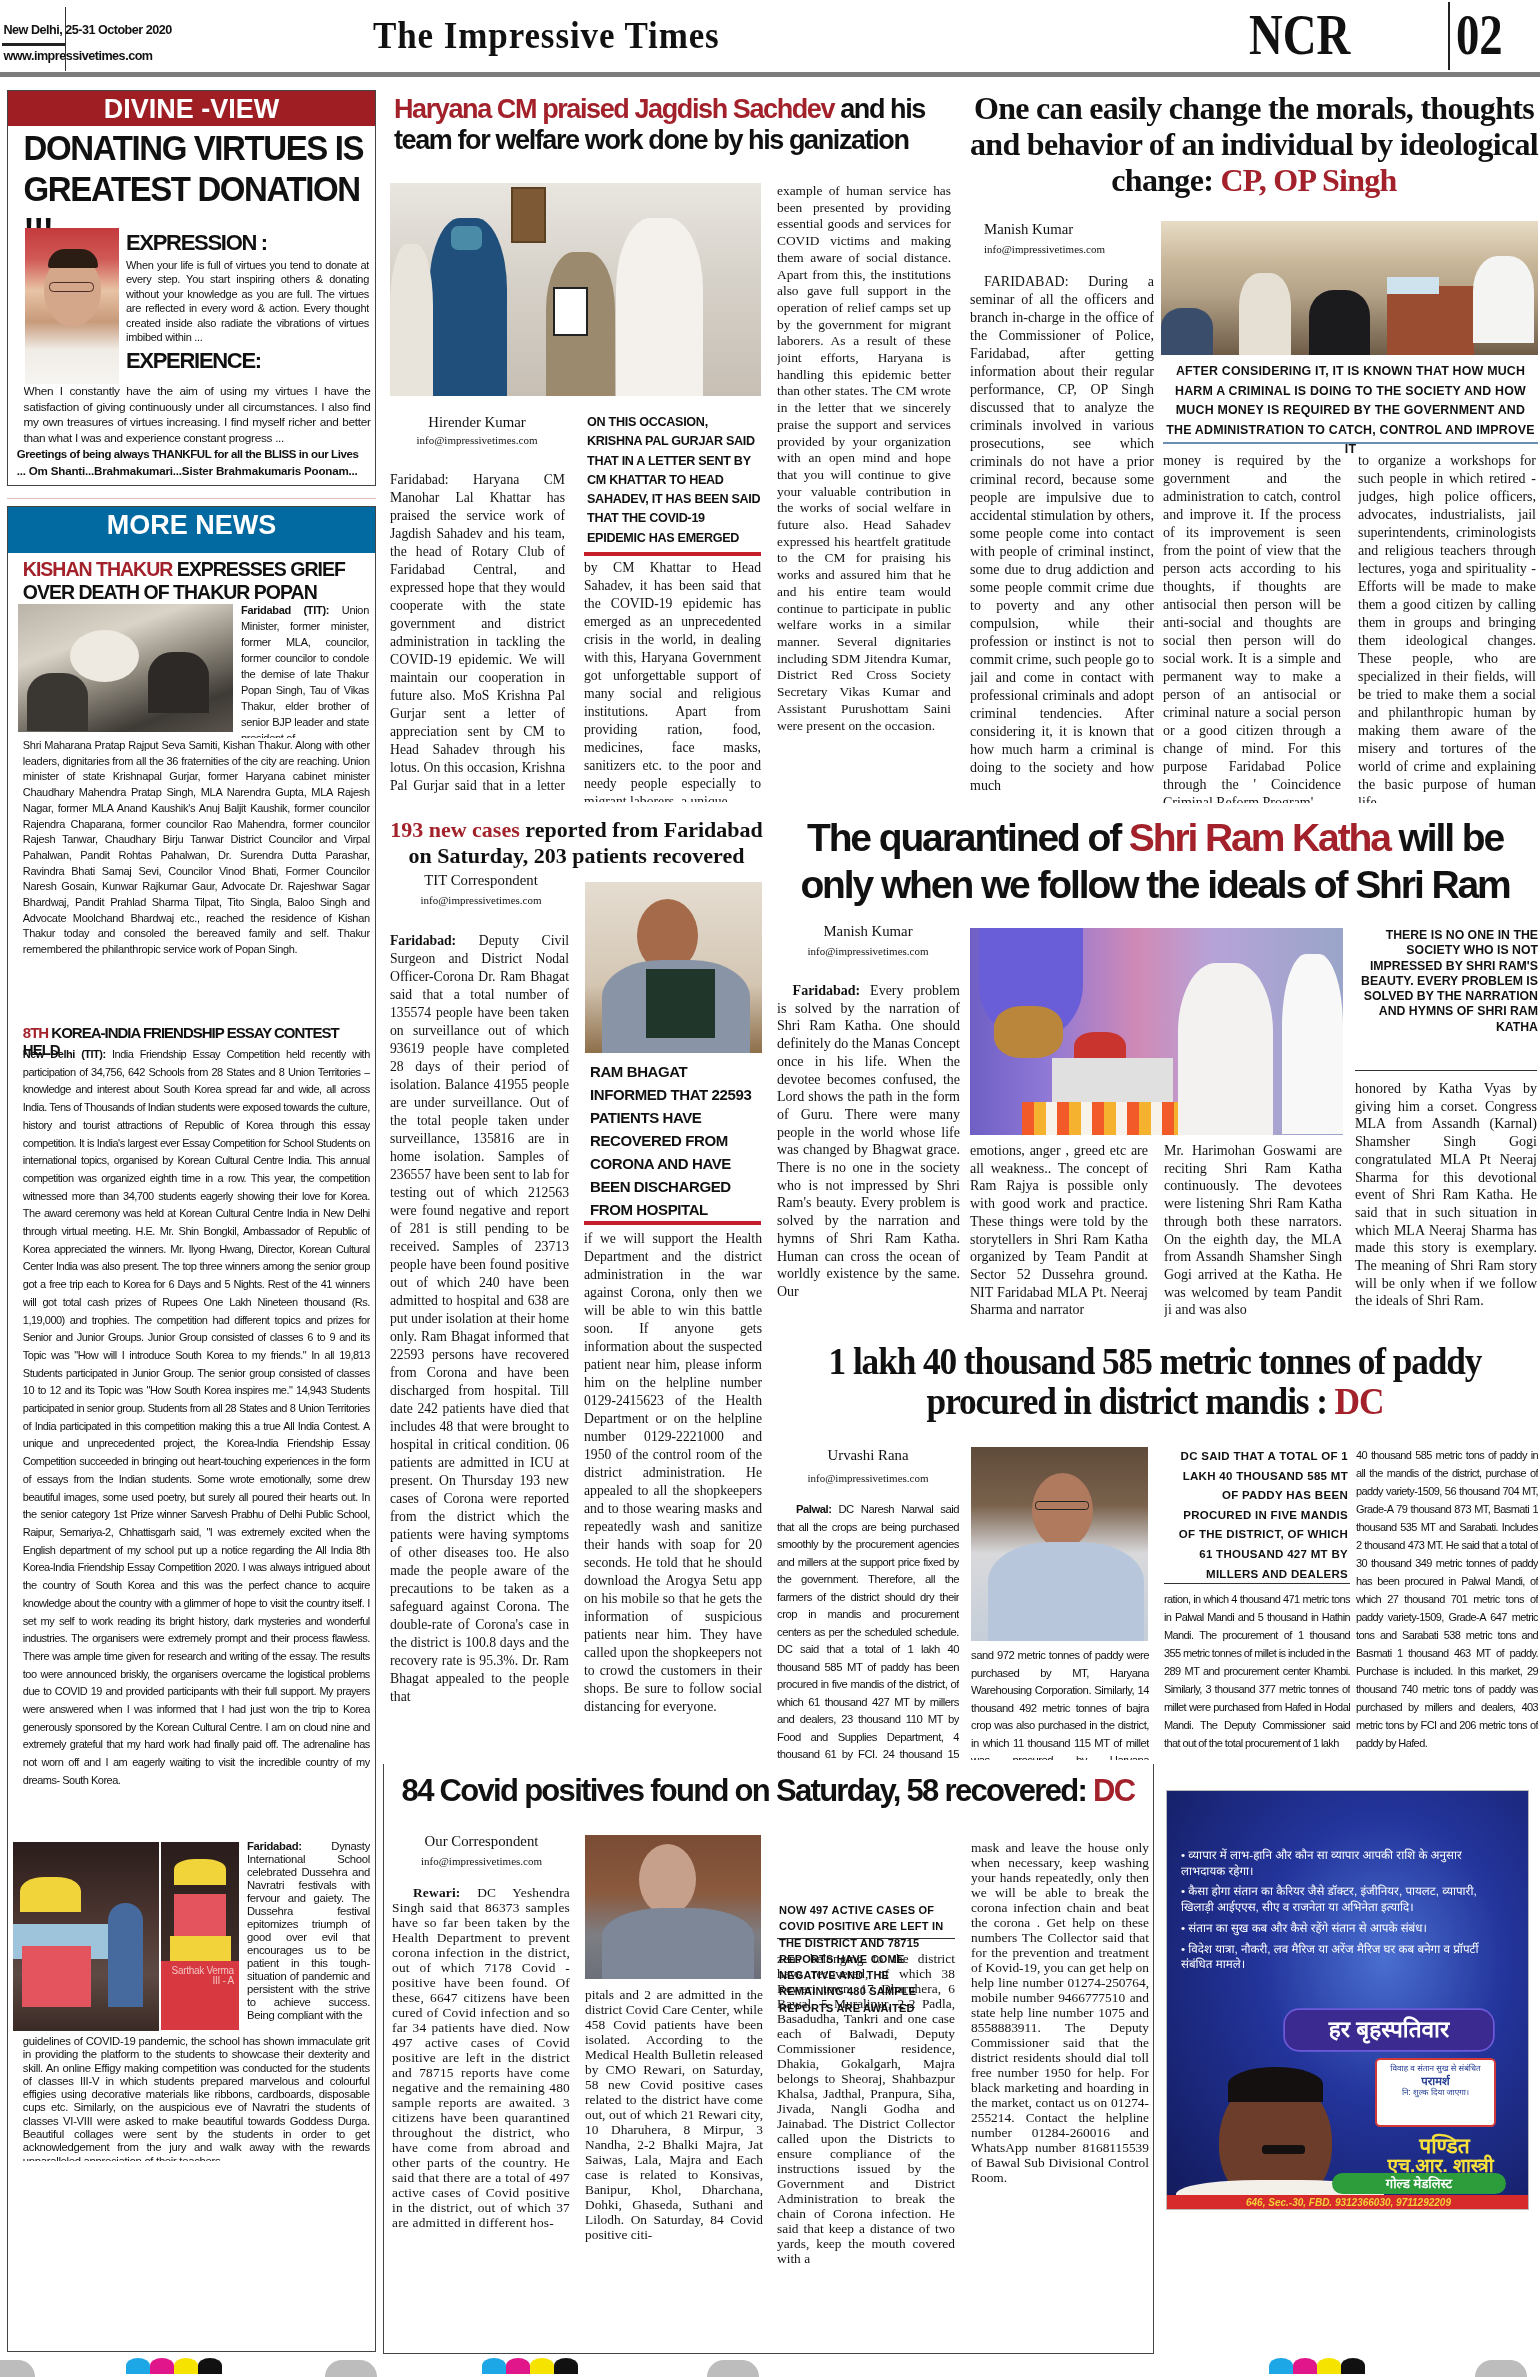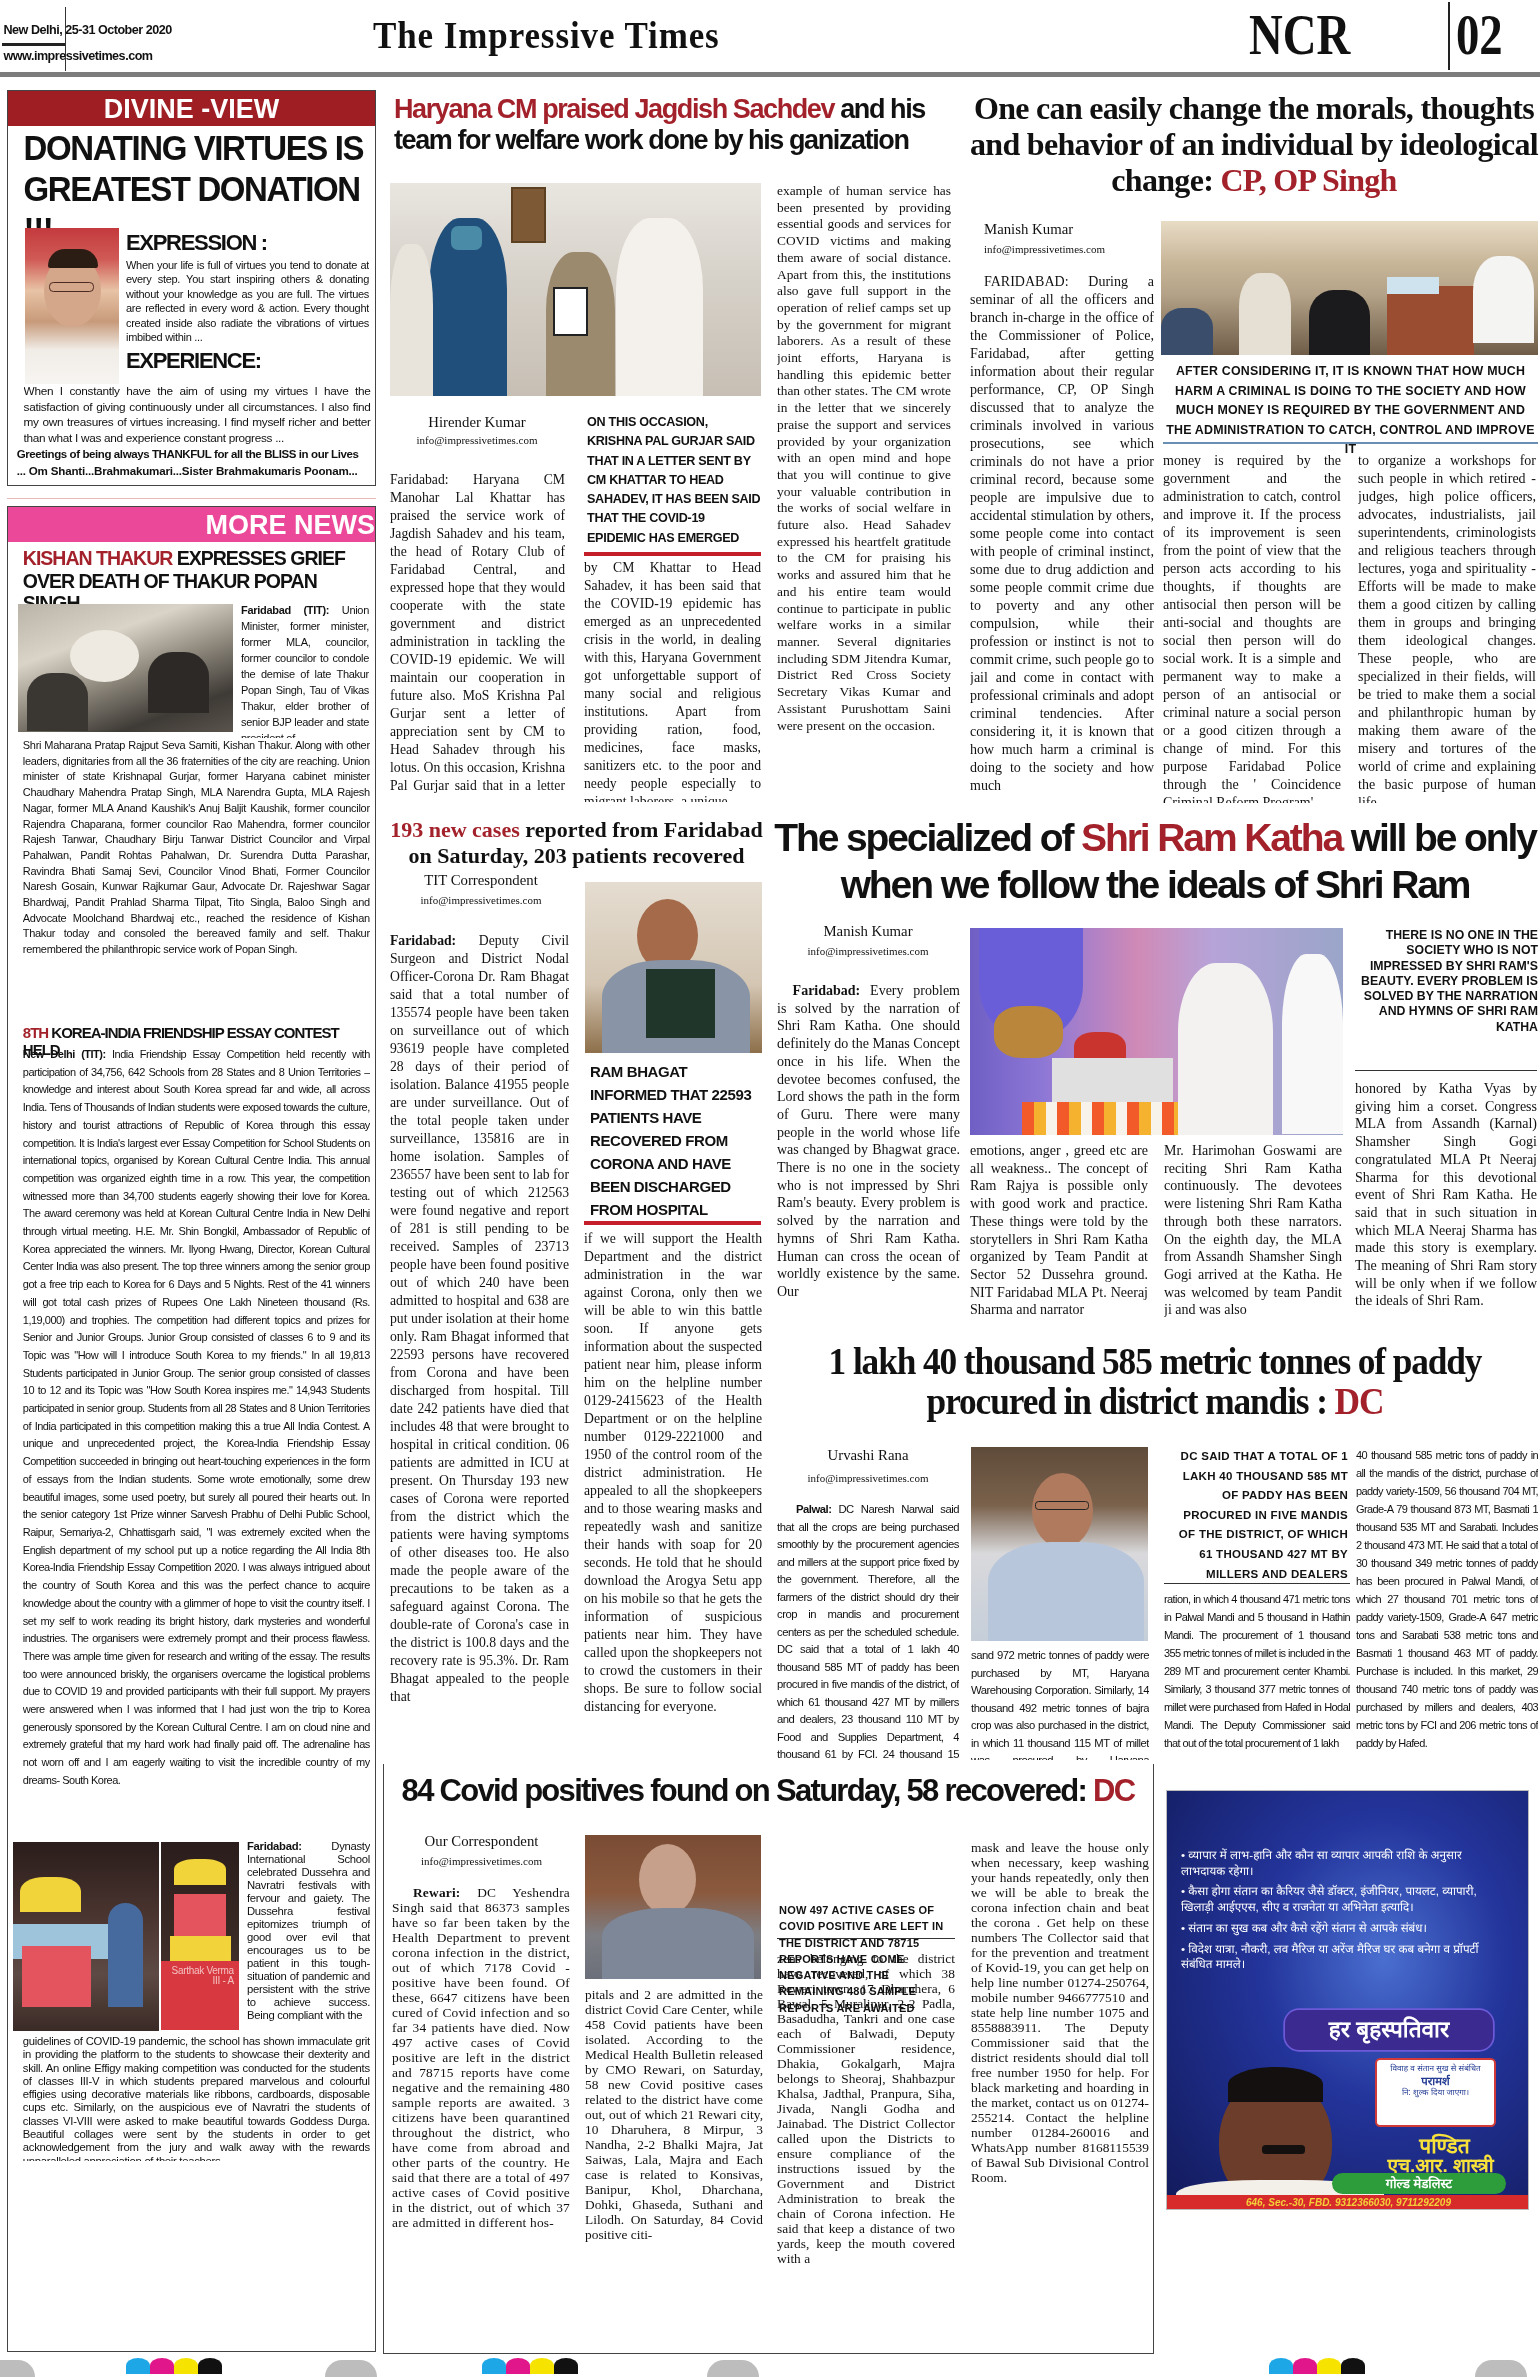--- a/index.html
+++ b/index.html
@@ -42,21 +42,21 @@
   <div class="abs cond" style="left:118px;top:139px;font-size:22px;">EXPRESSION :</div>
   <div class="abs stxt" style="left:118px;top:167px;width:243px;height:89px;font-size:11px;line-height:14.4px">When your life is full of virtues you tend to donate at every step. You start inspiring others &amp; donating without your knowledge as you are full. The virtues are reflected in every word &amp; action. Every thought created inside also radiate the vibrations of virtues imbibed within ...</div>
   <div class="abs cond" style="left:118px;top:257px;font-size:22px;">EXPERIENCE:</div>
   <div class="abs stxt" style="left:15.6px;top:293px;width:347px;height:62px;font-size:11.8px;line-height:15.6px">When I constantly have the aim of using my virtues I have the satisfaction of giving continuously under all circumstances. I also find my own treasures of virtues increasing.  I find myself richer and better than what I was and  experience constant progress ...</div>
   <div class="abs cond" style="left:8.7px;top:357px;width:356px;font-size:11.5px;letter-spacing:-0.4px;white-space:nowrap">Greetings of being always THANKFUL for all the BLISS in our Lives</div>
   <div class="abs cond" style="left:8.7px;top:373px;width:356px;font-size:11.6px;letter-spacing:-0.2px;white-space:nowrap">... Om Shanti...Brahmakumari...Sister Brahmakumaris Poonam...</div>
 </div>
 <div class="abs" style="left:7px;top:498px;width:369px;height:0.9px;background:#e6b9b9"></div>
 
 <div class="abs" style="left:7px;top:506px;width:369px;height:1846px;border:1.3px solid #444;">
-  <div class="cond" style="background:#ec4899;color:#fff;text-align:right;font-size:27px;height:35px;line-height:36px;letter-spacing:0">MORE NEWS</div>
+  <div class="cond" style="background:#0369a1;color:#fff;text-align:center;font-size:27px;height:46px;line-height:36px;letter-spacing:0">MORE NEWS</div>
 
   <div class="cond" style="padding:5.2px 8.7px 0 14.8px;font-size:19.5px;line-height:22.6px;letter-spacing:-1px">
     <span class="red">KISHAN THAKUR</span><span> EXPRESSES GRIEF OVER DEATH OF THAKUR POPAN SINGH</span>
   </div>
   <div class="photo" style="left:10.4px;top:97px;width:215px;height:128px;background:linear-gradient(160deg,#b9b3a8 0%,#d9d3c8 30%,#8b857a 55%,#3e3a35 80%,#5a544d 100%)">
     <div style="position:absolute;left:52px;top:26px;width:69px;height:52px;border-radius:50%;background:#efeae1"></div>
     <div style="position:absolute;left:130px;top:48px;width:61px;height:61px;border-radius:40% 40% 0 0;background:#2c2926"></div>
     <div style="position:absolute;left:8.7px;top:69px;width:61px;height:58px;border-radius:40% 40% 0 0;background:#3a3632"></div>
   </div>
   <div class="abs stxt" style="left:233px;top:95px;width:128px;height:136px;font-size:11px;line-height:16px">
@@ -145,21 +145,21 @@
 </div>
 <div class="abs pull" style="left:1163px;top:362px;width:375px;text-align:center;font-size:12.4px;line-height:19.5px;letter-spacing:0.2px">AFTER CONSIDERING IT, IT IS KNOWN THAT HOW MUCH HARM A CRIMINAL IS DOING TO THE SOCIETY AND HOW MUCH MONEY IS REQUIRED BY THE GOVERNMENT AND THE ADMINISTRATION TO CATCH, CONTROL AND IMPROVE IT</div>
 <div class="abs" style="left:1163px;top:442px;width:375px;height:1.7px;background:#6b8fb3"></div>
 <div class="abs txt" style="left:970px;top:273px;width:184px;height:529px;font-size:14px;line-height:18px">
   <span style="padding-left:14px">FARIDABAD:</span><span> During a seminar of all the officers and branch in-charge in the office of the Commissioner of Police, Faridabad, after getting information about their regular performance, CP, OP Singh discussed that to analyze the criminals involved in various prosecutions, see which criminals do not have a prior criminal record, because some people are impulsive due to accidental stimulation by others, some people come into contact with people of criminal instinct, some due to drug addiction and some people commit crime due to poverty and any other compulsion, while their profession or instinct is not to commit crime, such people go to jail and come in contact with professional criminals and adopt criminal tendencies. After considering it, it is known that how much harm a criminal is doing to the society and how much</span>
 </div>
 <div class="abs txt" style="left:1163px;top:452px;width:178px;height:351px;font-size:14px;line-height:18px">money is required by the government and the administration to catch, control and improve it. If the process of its improvement is seen from the point of view that the person acts according to his thoughts, if thoughts are antisocial then person will be anti-social and thoughts are social then person will do social work. It is a simple and permanent way to make a person of an antisocial or criminal nature a social person or a good citizen through a change of mind. For this purpose Faridabad Police through the ' Coincidence Criminal Reform Program'</div>
 <div class="abs txt" style="left:1358px;top:452px;width:178px;height:351px;font-size:14px;line-height:18px">to organize a workshops for such people in which retired - judges, high police officers, advocates, industrialists, jail superintendents, criminologists and religious teachers through lectures, yoga and spirituality - Efforts will be made to make them a good citizen by calling them in groups and bringing them ideological changes. These people, who are specialized in their fields, will be tried to make them a social and philanthropic human by making them aware of the misery and tortures of the world of crime and explaining the basic purpose of human life.</div>
 
 <div class="abs cond" style="left:771px;top:814px;width:768px;font-size:39px;line-height:47px;text-align:center;letter-spacing:-2.1px">
-  <span>The specialized of </span><span class="red">Shri Ram Katha</span><span> will be only when we follow the ideals of Shri Ram</span>
+  <span>The quarantined of </span><span class="red">Shri Ram Katha</span><span> will be only when we follow the ideals of Shri Ram</span>
 </div>
 <div class="abs byline" style="left:777px;top:923px;width:182px;">Manish Kumar</div>
 <div class="abs email" style="left:777px;top:945px;width:182px;">info@impressivetimes.com</div>
 <div class="photo" style="left:970px;top:928px;width:373px;height:207px;background:linear-gradient(90deg,#6f5fc4 0%,#8e78d6 20%,#d08ab6 45%,#b6a3d8 65%,#9aa5c9 100%)">
   <div style="position:absolute;left:8.7px;top:0;width:104px;height:113px;border-radius:0 0 50% 50%;background:#6a5ed8"></div>
   <div style="position:absolute;left:24px;top:78px;width:69px;height:52px;background:#b9863b;border-radius:40%"></div>
   <div style="position:absolute;left:104px;top:104px;width:52px;height:35px;background:#c9352e;border-radius:40% 40% 10% 10%"></div>
   <div style="position:absolute;left:82px;top:130px;width:121px;height:76px;background:#e0e0e0"></div>
   <div style="position:absolute;left:52px;top:174px;width:191px;height:33px;background:repeating-linear-gradient(90deg,#f25a2a 0 12px,#f5b22f 12px 24px,#f8f3ea 24px 35px)"></div>
   <div style="position:absolute;left:208px;top:35px;width:95px;height:172px;background:#f4f2f0;border-radius:40% 40% 0 0"></div>

